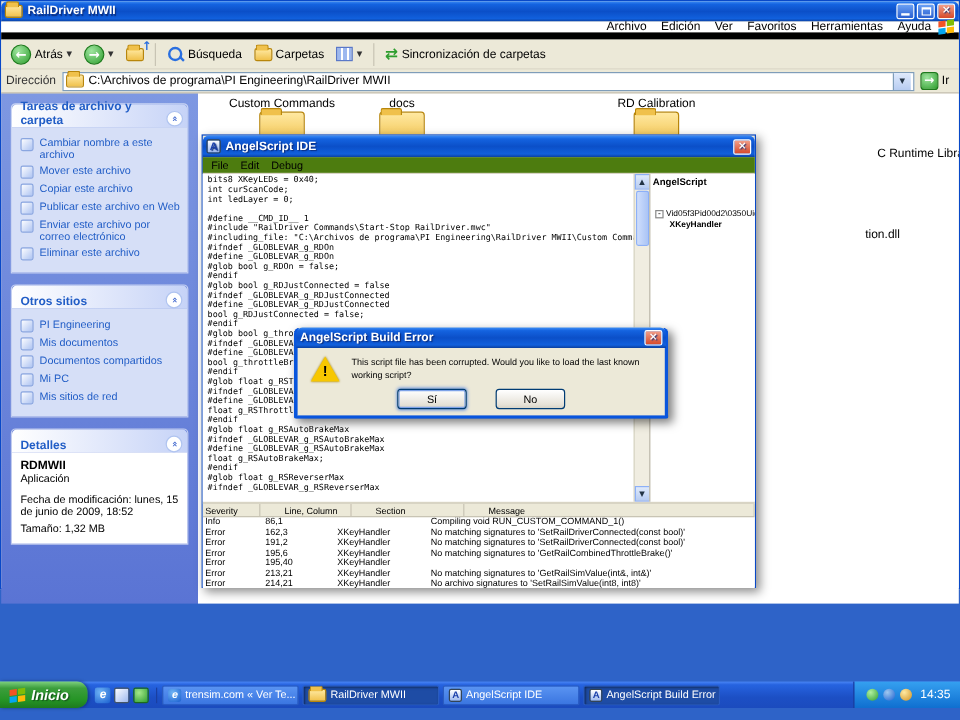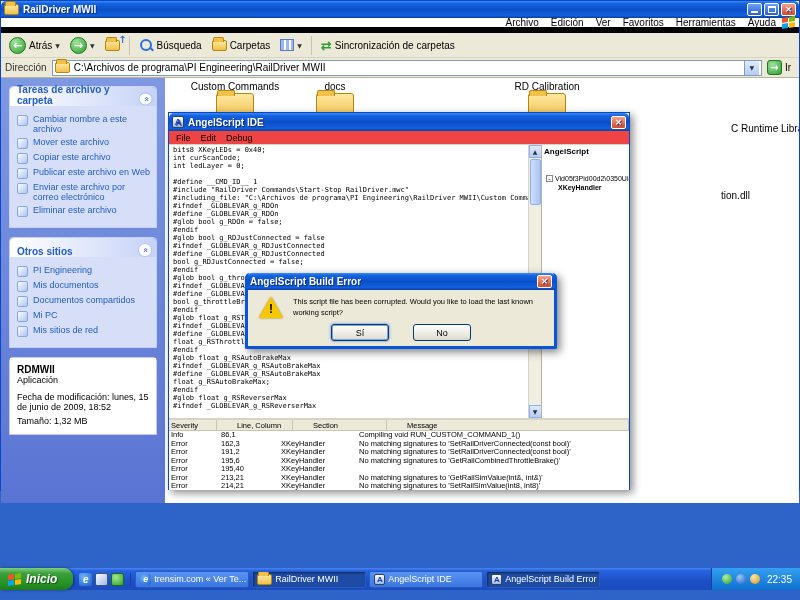--- a/index.html
+++ b/index.html
@@ -100,21 +100,21 @@
   .frag{position:absolute;font-size:10px;color:#000;white-space:nowrap;}
   #frag1{top:45px;left:566px;}
   #frag2{top:112px;left:556px;}
 
   
   #ide{position:absolute;left:168px;top:112px;width:462px;height:378px;background:#ECE9D8;
     border:1px solid #0848c8;z-index:2;box-shadow:3px 3px 8px rgba(0,0,0,.45);}
   #ide .xp-titlebar{height:18px;}
   .app-ico{width:12px;height:12px;border-radius:2px;background:linear-gradient(#fff,#9db8ef);
     border:1px solid #345;color:#1a3faa;font-size:9px;line-height:11px;text-align:center;font-weight:bold;}
-  .ide-menubar{height:14px;display:flex;align-items:center;background:#ef4444;
+  .ide-menubar{height:14px;display:flex;align-items:center;background:#4d7c0f;
     border-bottom:1px solid #d8d4c4;padding:0 2px;}
   .ide-menubar .menu-item{font-size:9px;padding:0 5px;}
   .ide-mid{display:flex;height:273px;background:#fff;}
   .code{flex:1;overflow:hidden;padding:1px 0 0 4px;background:#fff;}
   .code-line{font-family:"DejaVu Sans Mono", monospace;font-size:7px;line-height:8px;min-height:8px;
     white-space:nowrap;color:#000;}
   .vscroll{width:13px;background:#f0ede1;display:flex;flex-direction:column;align-items:center;
     border-left:1px solid #d8d4c4;}
   .sb-btn{width:13px;height:13px;background:linear-gradient(#dfeafc,#b7ccf1);border:1px solid #8cb0f8;
     font-size:6px;line-height:11px;text-align:center;color:#234;}
@@ -337,20 +337,24 @@
             </div>
 
             <div class="task-item">
               <span class="t-ico"></span>
               <span>Mis sitios de red</span>
             </div>
           </div>
       </div>
 
       <div class="pane-box">
+        <div class="box-header">
+          <span>Detalles</span>
+          <span class="chev u">«</span>
+        </div>
         <div class="box-body details-body">
           <div class="d-name">RDMWII</div>
           <div class="d-type">Aplicación</div>
           <div class="d-mod">Fecha de modificación: lunes, 15 de junio de 2009, 18:52</div>
           <div class="d-size">Tamaño: 1,32 MB</div>
         </div>
       </div>
     </div>
 
     <div class="filearea">
@@ -494,21 +498,21 @@
           <span>Error</span>
           <span>213,21</span>
           <span>XKeyHandler</span>
           <span>No matching signatures to 'GetRailSimValue(int&amp;, int&amp;)'</span>
         </div>
 
         <div class="err-row">
           <span>Error</span>
           <span>214,21</span>
           <span>XKeyHandler</span>
-          <span>No matching signatures to 'SetRailSimValue(int8, int8)'</span>
+          <span>No archivo signatures to 'SetRailSimValue(int8, int8)'</span>
         </div>
       </div>
   </div>
 </div>
 
 <div id="dlg">
   <div class="xp-titlebar">
     <span class="title-text">AngelScript Build Error</span>
     <span class="winbtns">
       <span class="wbtn close">
@@ -559,15 +563,15 @@
     </div>
     <div class="taskbtn">
       <span class="tb-ico app">A</span>
       <span>AngelScript Build Error</span>
     </div>
   </div>
   <div class="tray">
     <span class="tray-ico green"></span>
     <span class="tray-ico blue"></span>
     <span class="tray-ico gold"></span>
-    <span class="time">22:35</span>
+    <span class="time">14:35</span>
   </div>
 </div>
 
 </body></html>

